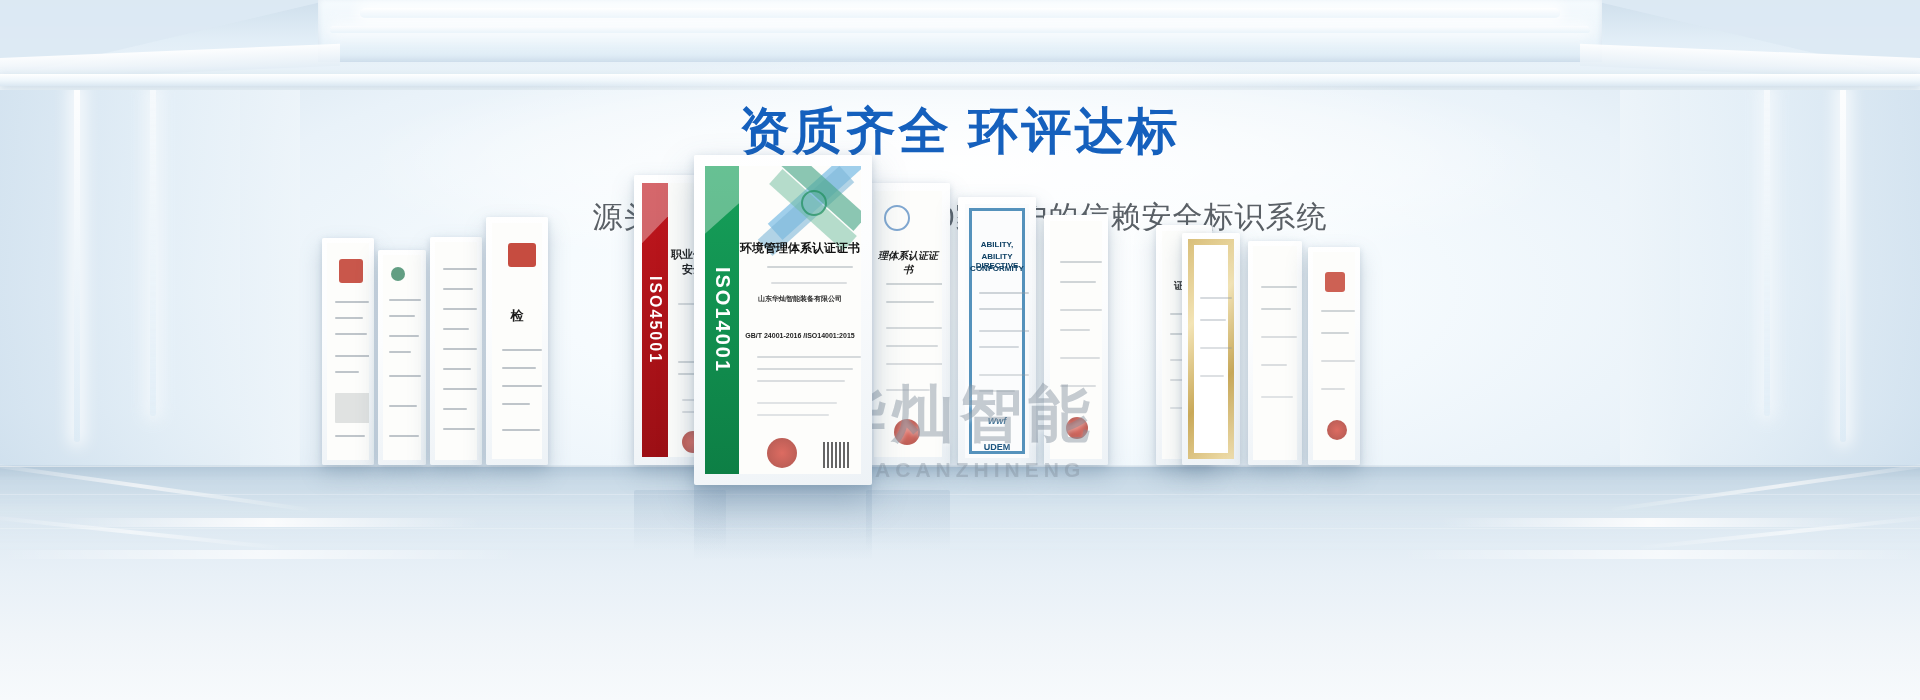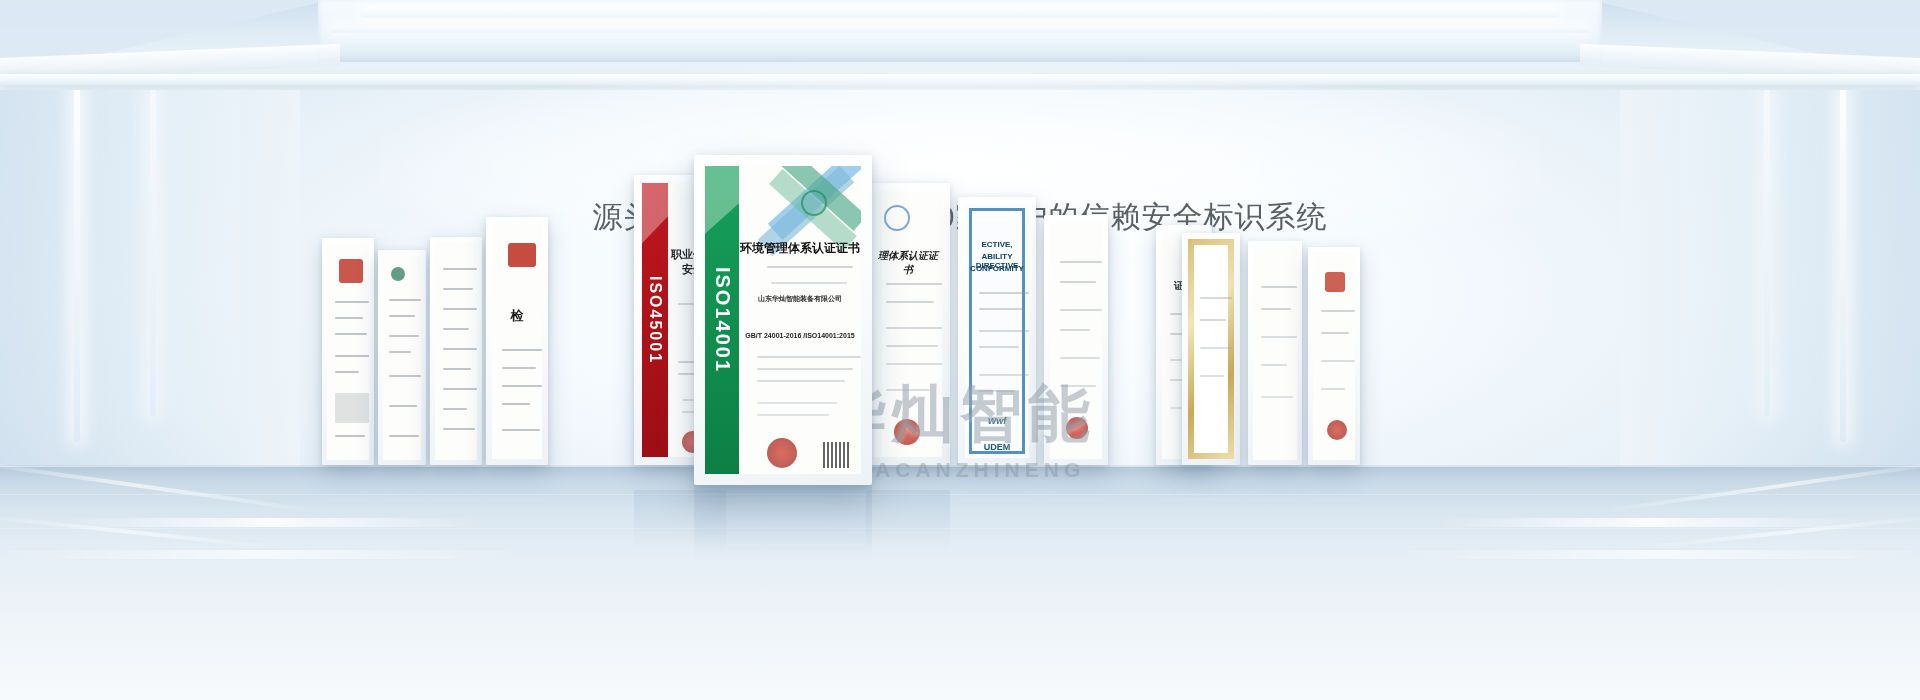--- a/index.html
+++ b/index.html
@@ -144,20 +144,21 @@
     <div class="floor-glare" style="left:60px;top:52px;width:420px;"></div>
     <div class="floor-glare" style="right:60px;top:52px;width:420px;"></div>
     <div class="floor-glare" style="left:0px;top:84px;width:520px;opacity:.7"></div>
     <div class="floor-glare" style="right:0px;top:84px;width:520px;opacity:.7"></div>
     <div class="floor-diag" style="left:-30px;top:18px;width:340px;transform:rotate(8deg);"></div>
     <div class="floor-diag" style="right:-30px;top:18px;width:340px;transform:rotate(-8deg);"></div>
     <div class="floor-diag" style="left:-20px;top:64px;width:300px;transform:rotate(6deg);opacity:.7"></div>
     <div class="floor-diag" style="right:-20px;top:64px;width:300px;transform:rotate(-6deg);opacity:.7"></div>
   </div>
 
+  <div class="headline">资质齐全 环评达标</div>
   <div class="subline">源头实力工厂、获得超100家客户的信赖安全标识系统</div>
 
   <div class="certwall">
 
     <div class="cert" style="left:322px;width:52px;height:227px;">
       <div class="mat" style="inset:5px;">
         <div class="paper">
           <div class="pseal" style="left:12px;top:16px;width:24px;height:24px;border-radius:3px;background:#c0392b;opacity:.85"></div>
           <div class="pline" style="left:8px;top:58px;width:34px;height:2px"></div>
           <div class="pline" style="left:8px;top:74px;width:28px;height:2px"></div>
@@ -278,21 +279,21 @@
           <div class="pline" style="left:12px;top:198px;width:44px;height:2px;opacity:.3"></div>
           <div class="pseal" style="left:20px;top:228px;width:26px;height:26px;"></div>
         </div>
       </div>
     </div>
 
     <div class="cert" style="left:958px;width:78px;height:268px;">
       <div class="mat" style="inset:7px;">
         <div class="paper" style="background:#fbfcfd;">
           <div style="position:absolute;inset:4px;border:3px solid #1d6fa5;opacity:.75"></div>
-          <div class="ptitle" style="top:36px;font-size:8px;color:#0d3f63;font-weight:bold;">ECTIVE,</div>
+          <div class="ptitle" style="top:36px;font-size:8px;color:#0d3f63;font-weight:bold;">ABILITY,</div>
           <div class="ptitle" style="top:48px;font-size:8px;color:#0d3f63;font-weight:bold;">ABILITY DIRECTIVE</div>
           <div class="ptitle" style="top:60px;font-size:8px;color:#0d3f63;font-weight:bold;">CONFORMITY</div>
           <div class="pline" style="left:14px;top:88px;width:50px;height:2px;opacity:.4"></div>
           <div class="pline" style="left:14px;top:104px;width:44px;height:2px;opacity:.4"></div>
           <div class="pline" style="left:14px;top:126px;width:52px;height:2px;opacity:.35"></div>
           <div class="pline" style="left:14px;top:142px;width:40px;height:2px;opacity:.35"></div>
           <div class="pline" style="left:14px;top:170px;width:50px;height:2px;opacity:.3"></div>
           <div class="pline" style="left:14px;top:186px;width:36px;height:2px;opacity:.3"></div>
           <div class="ptitle" style="top:212px;font-size:9px;color:#15507c;font-style:italic;">Wwf</div>
           <div class="ptitle" style="top:238px;font-size:9px;color:#15507c;font-weight:bold;">UDEM</div>

